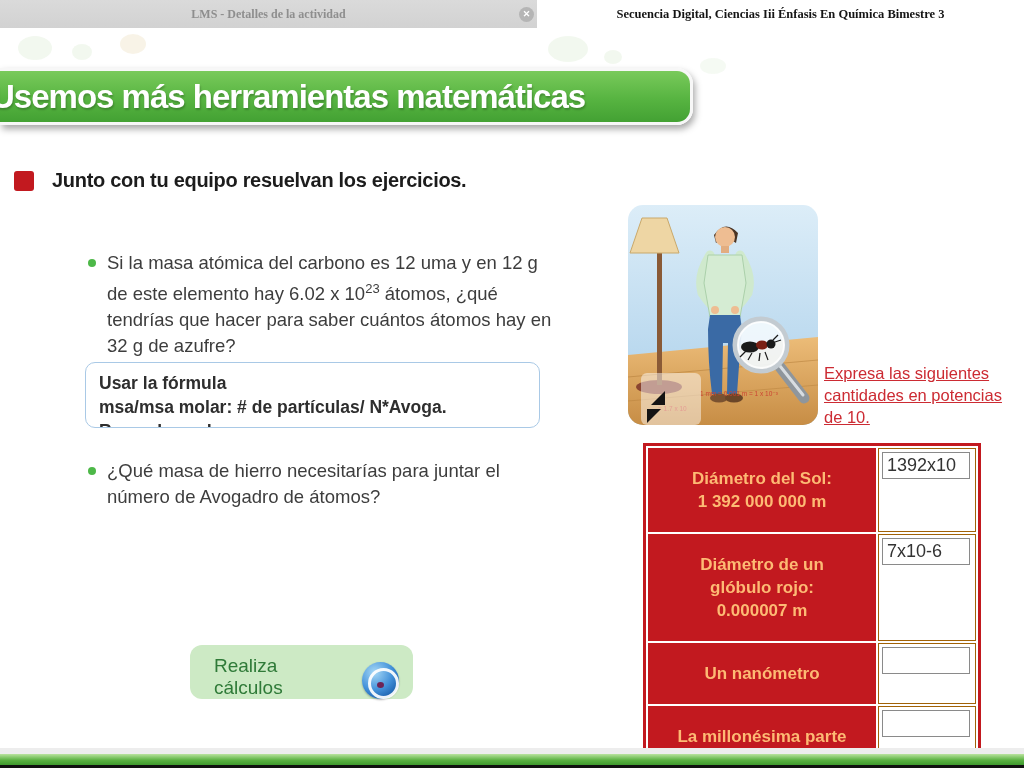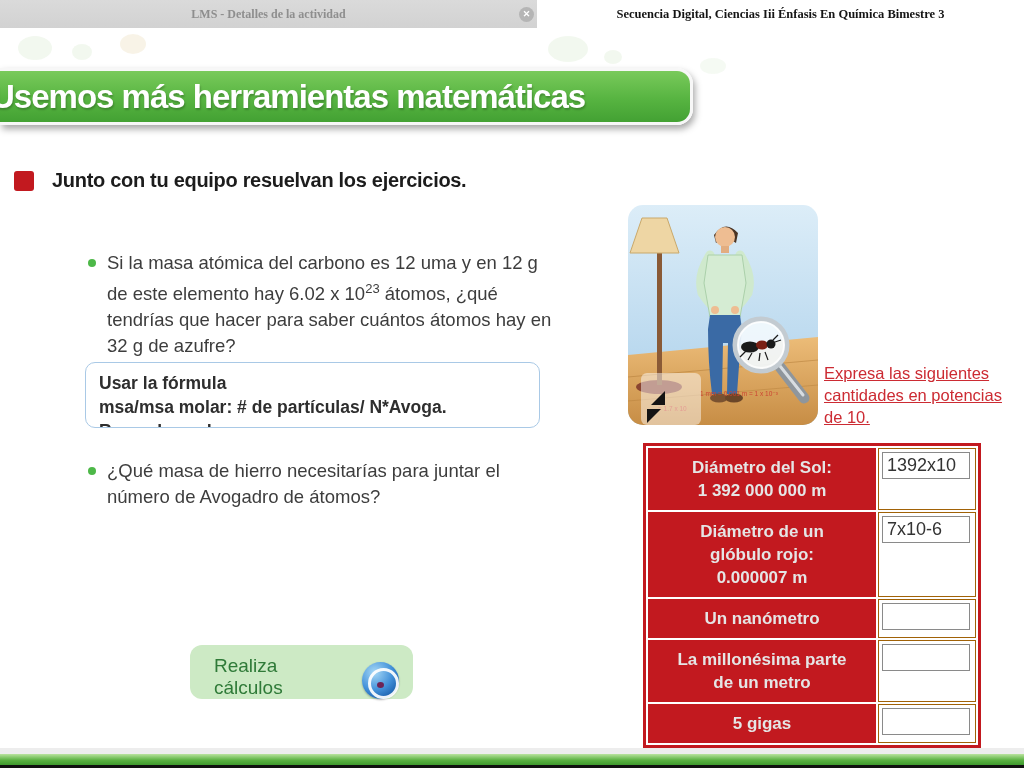--- a/index.html
+++ b/index.html
@@ -189,25 +189,25 @@
   .values-table {
     position: absolute; left: 643px; top: 443px;
     border-collapse: separate; border-spacing: 2px;
     background: #ffffff;
     border: 3px solid #c2191f;
   }
   .values-table td { vertical-align: middle; }
   .values-table .label-cell {
     width: 228px;
     background: #c2191f;
-    color: #e5e5e5;
+    color: #fdba74;
     font-size: 17px; font-weight: bold;
     text-align: center;
     line-height: 23px;
-    padding: 8px 4px;
+    padding: 19px 4px;
     white-space: pre-line;
   }
   .values-table .value-cell {
     width: 98px;
     background: #ffffff;
     border: 1px solid #a16207;
     vertical-align: top;
     padding: 3px;
   }
   .values-table input {

